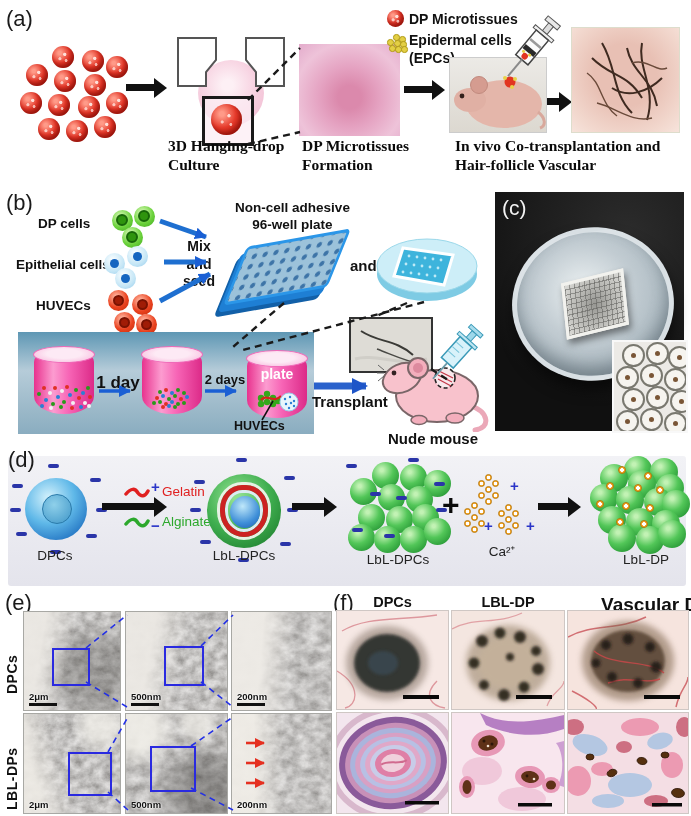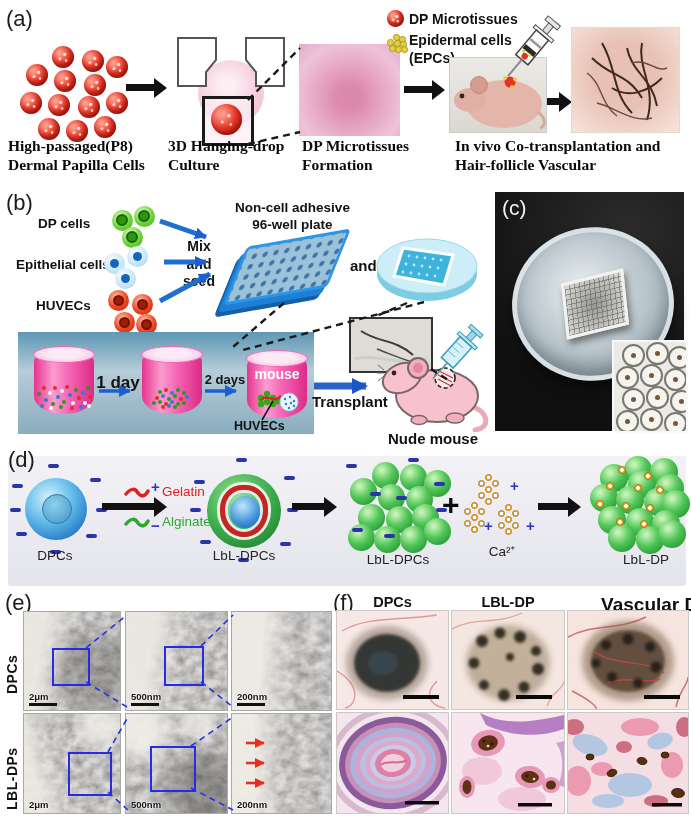--- a/index.html
+++ b/index.html
@@ -95,22 +95,20 @@
       <div class="dpred" style="left: 34px; top: 24px; width: 22px; height: 22px;"></div>
       <div class="dpred" style="left: 64px; top: 28px; width: 22px; height: 22px;"></div>
       <div class="dpred" style="left: 0px; top: 46px; width: 22px; height: 22px;"></div>
       <div class="dpred" style="left: 28px; top: 48px; width: 22px; height: 22px;"></div>
       <div class="dpred" style="left: 58px; top: 50px; width: 22px; height: 22px;"></div>
       <div class="dpred" style="left: 86px; top: 46px; width: 22px; height: 22px;"></div>
       <div class="dpred" style="left: 18px; top: 72px; width: 22px; height: 22px;"></div>
       <div class="dpred" style="left: 46px; top: 74px; width: 22px; height: 22px;"></div>
       <div class="dpred" style="left: 74px; top: 70px; width: 22px; height: 22px;"></div>
     </div>
-  <div class="capserif" style="left:8px;top:137px;width:180px">High-passaged(P8)
-Dermal Papilla Cells</div>
 
   <div class="harrow" style="left:126px;top:84px;width:28px"></div>
 
   <div class="abs" style="left:170px;top:34px;width:122px;height:116px">
     <div class="abs" style="left:28px;top:26px;width:66px;height:66px;border-radius:50%;background:radial-gradient(circle at 45% 38%,#fdf0f5 10%,#f6cede 55%,#f0b8d0 100%)"></div>
     <svg class="abs" style="left:0;top:0" width="122" height="58" viewBox="0 0 122 58">
       <polygon points="8,4 46,4 46,26 36,38 36,52 8,52" fill="#ffffff" stroke="#555" stroke-width="2"></polygon>
       <polygon points="114,4 76,4 76,26 86,38 86,52 114,52" fill="#ffffff" stroke="#555" stroke-width="2"></polygon>
     </svg>
     <div class="abs" style="left:32px;top:62px;width:46px;height:44px;border:3px solid #1a1a1a;background:rgba(252,238,244,.75)">
@@ -295,21 +293,21 @@
           <div class="cyldot" style="left: 20px; top: 12px; width: 4px; height: 4px; background: rgb(42, 127, 212);"></div>
           <div class="cyldot" style="left: 26px; top: 14px; width: 4px; height: 4px; background: rgb(42, 154, 26);"></div>
           <div class="cyldot" style="left: 32px; top: 13px; width: 4px; height: 4px; background: rgb(42, 154, 26);"></div>
           <div class="cyldot" style="left: 11px; top: 17px; width: 4px; height: 4px; background: rgb(224, 48, 36);"></div>
           <div class="cyldot" style="left: 17px; top: 16px; width: 4px; height: 4px; background: rgb(42, 127, 212);"></div>
           <div class="cyldot" style="left: 23px; top: 17px; width: 4px; height: 4px; background: rgb(42, 154, 26);"></div>
         </div>
     </div>
     <div class="blbl center" style="left:184px;top:40px;width:46px;font-size:13px">2 days</div>
     <div class="cyl" style="left:229px;top:26px">
-      <div class="abs center" style="left:0;top:8px;width:60px;font-weight:700;font-size:14px;color:#fff">mouse</div>
+      <div class="abs center" style="left:0;top:8px;width:60px;font-weight:700;font-size:14px;color:#fff">plate</div>
       <svg class="abs" style="left:6px;top:28px" width="48" height="30" viewBox="0 0 48 30">
         <g fill="#35a81a">
             <circle cx="8" cy="12" r="3.2"></circle>
             <circle cx="14" cy="8" r="3.2"></circle>
             <circle cx="20" cy="12" r="3.2"></circle>
             <circle cx="14" cy="16" r="3.2"></circle>
             <circle cx="8" cy="18" r="3.2"></circle>
             <circle cx="20" cy="18" r="3.2"></circle>
             <circle cx="25" cy="15" r="3.2"></circle>
           </g>

